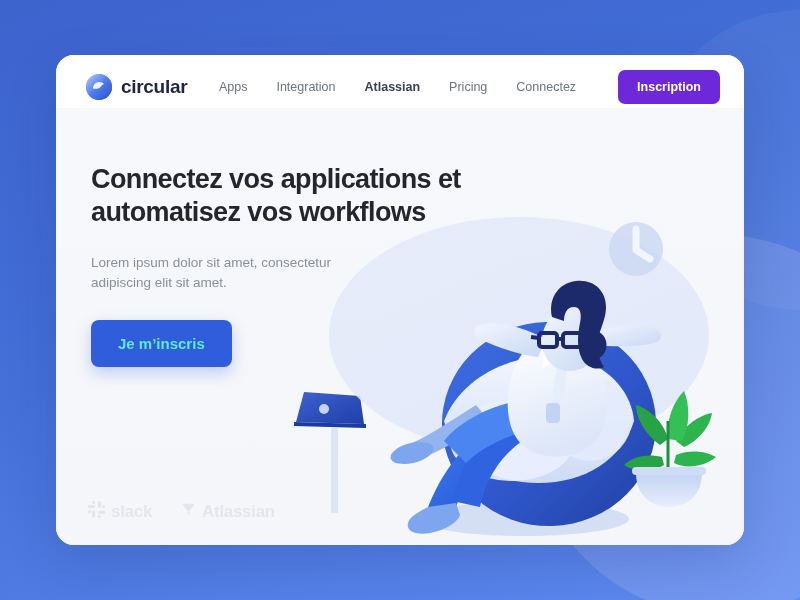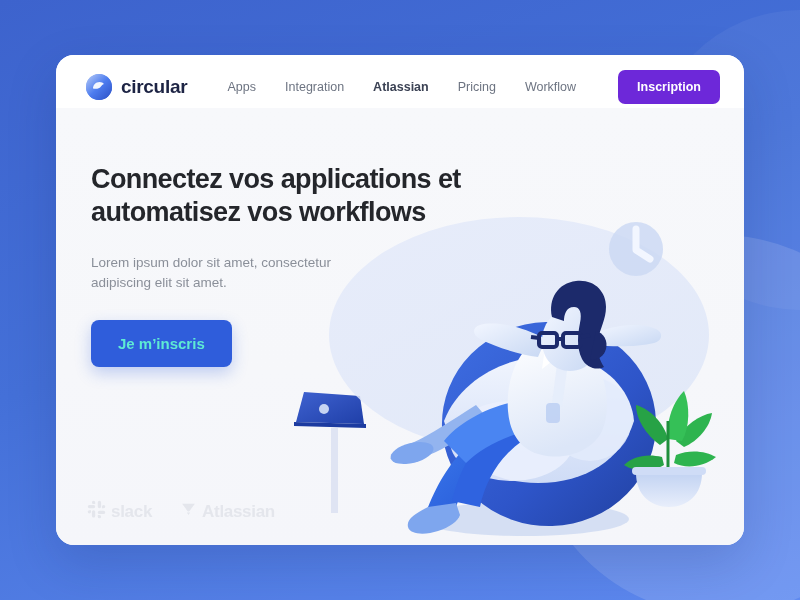--- a/index.html
+++ b/index.html
@@ -231,21 +231,21 @@
           </svg>
         </span>
         <span class="brand-name">circular</span>
       </div>
 
       <div id="nav-links">
         <span class="nav-link">Apps</span>
         <span class="nav-link">Integration</span>
         <span class="nav-link active">Atlassian</span>
         <span class="nav-link">Pricing</span>
-        <span class="nav-link">Workflow</span>
+        <span class="nav-link">Connectez</span>
       </div>
 
       <button id="signup-button">Inscription</button>
     </div>
 
     <div id="hero">
 
       <div id="hero-copy">
         <h1 id="hero-title">Connectez vos applications et
 automatisez vos workflows</h1>

